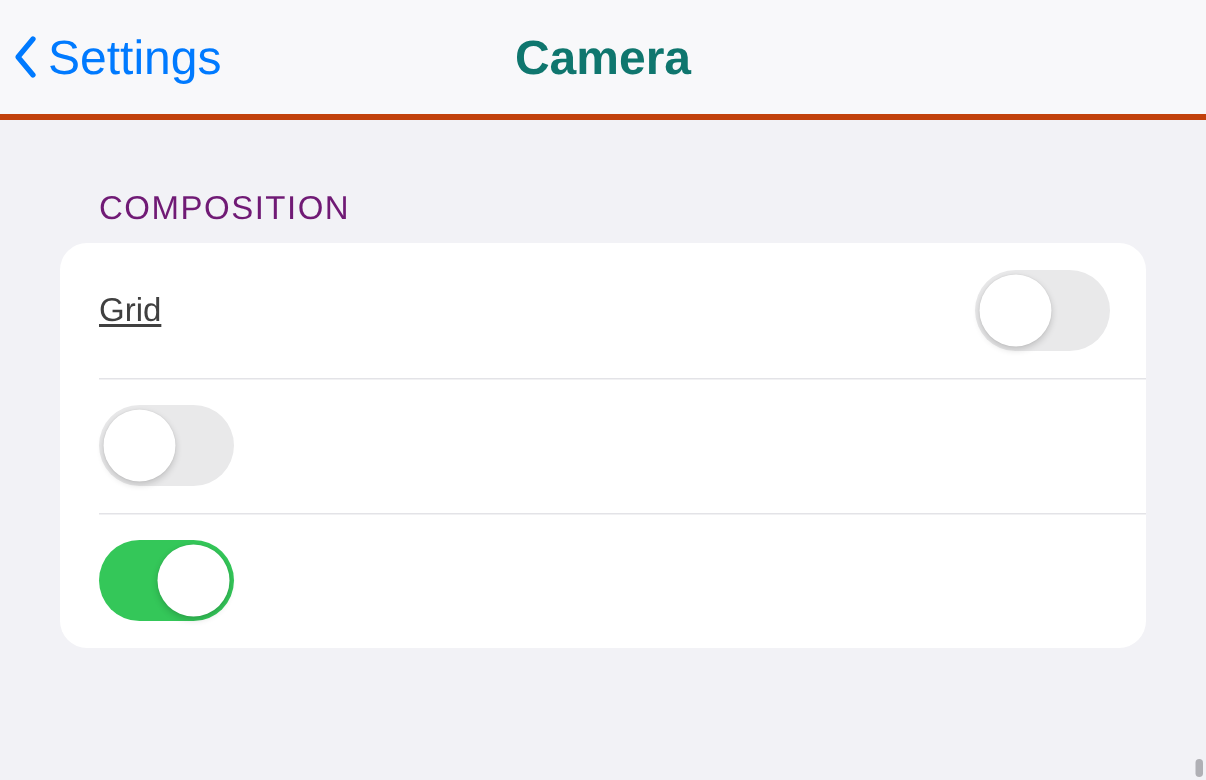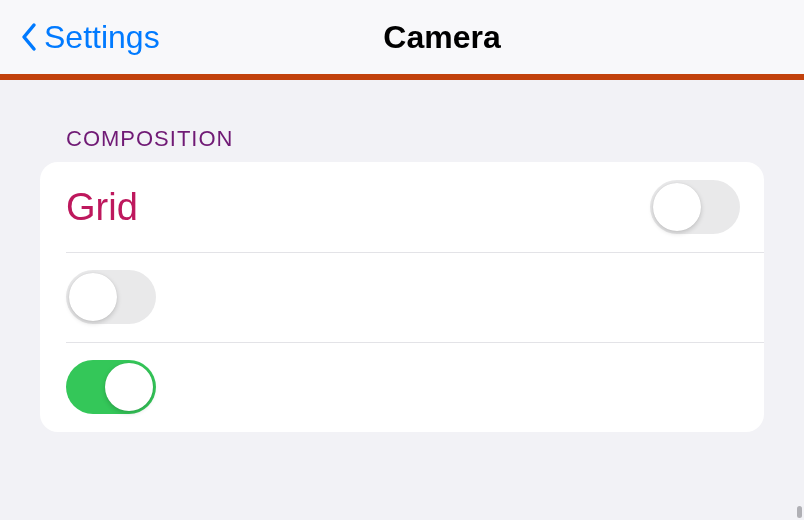--- a/index.html
+++ b/index.html
@@ -13,25 +13,25 @@
     body {
       width: 804px;
       height: 520px;
       background: #f2f2f6;
       overflow: hidden;
     }
 
     .nav-bar {
       height: 80px;
       background: #f8f8fa;
-      border-bottom: 6px solid #c2410c;
+      border-bottom: 4px solid #c2410c;
       display: flex;
       align-items: center;
       position: relative;
-      padding: 0 20px;
+      padding: 0 8px;
     }
 
     .back-button {
       display: flex;
       align-items: center;
       color: #007aff;
       font-size: 32px;
       font-weight: 400;
       cursor: pointer;
       gap: 6px;
@@ -46,22 +46,21 @@
       stroke-linecap: round;
       stroke-linejoin: round;
     }
 
     .nav-title {
       position: absolute;
       left: 50%;
       transform: translateX(-50%);
       font-size: 32px;
       font-weight: 600;
-      color: #000000;
-      margin-left: 40px;
+      color: #0f766e;
     }
 
     .content {
       padding: 0 40px;
     }
 
     .section-header {
       padding: 46px 26px 10px 26px;
       font-size: 22px;
       letter-spacing: 1px;
@@ -91,23 +90,24 @@
       content: "";
       position: absolute;
       top: 0;
       left: 26px;
       right: 0;
       height: 1px;
       background: #e3e3e7;
     }
 
     .row-label {
-      font-size: 38px;
-      color: #be185d;
+      font-size: 22px;
+      color: #404040;
       font-weight: 400;
+      text-decoration: underline;
     }
 
     .toggle {
       width: 90px;
       height: 54px;
       border-radius: 27px;
       position: relative;
       cursor: pointer;
       transition: background 0.2s;
     }

